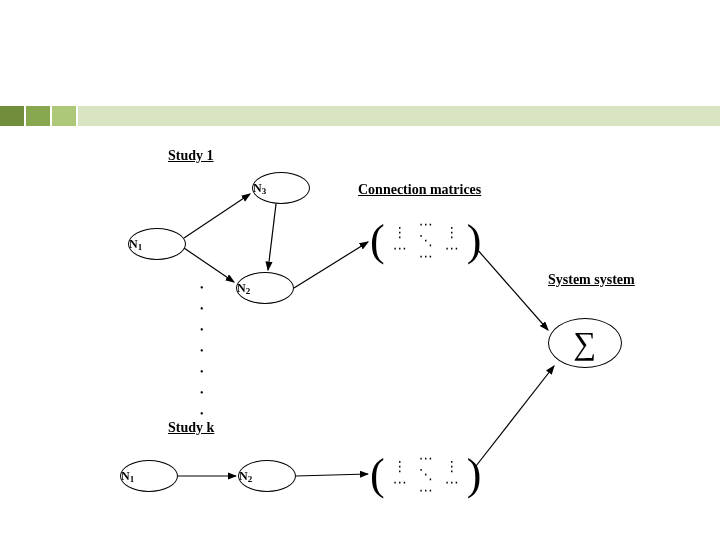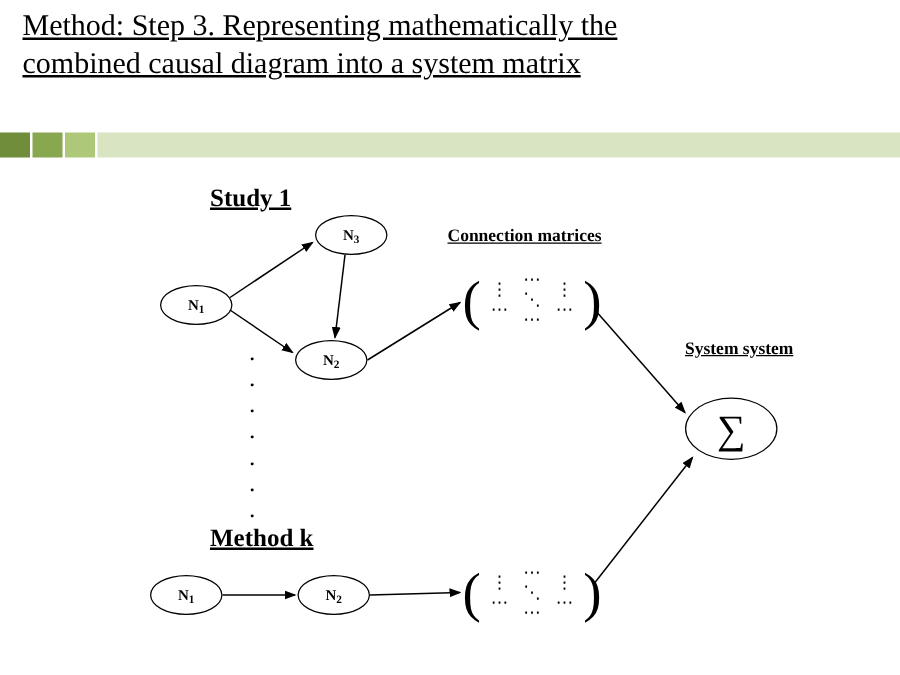--- a/index.html
+++ b/index.html
@@ -3,50 +3,49 @@
 <meta charset="utf-8">
 <style>
   html,body{margin:0;padding:0;width:720px;height:540px;background:#fff;font-family:"Times New Roman",serif;color:#000;}
   .slide{position:relative;width:720px;height:540px;}
   .title{position:absolute;left:18px;top:6px;width:560px;font-size:24px;line-height:1.25;text-decoration:underline;}
   .band{position:absolute;left:0;top:106px;width:720px;height:20px;}
   .band .a{position:absolute;left:0;top:0;width:24px;height:20px;background:#6f8d3a;}
   .band .b{position:absolute;left:26px;top:0;width:24px;height:20px;background:#88a84f;}
   .band .c{position:absolute;left:52px;top:0;width:24px;height:20px;background:#aec87a;}
   .band .d{position:absolute;left:78px;top:0;width:642px;height:20px;background:#d8e4c2;}
-  .lbl{position:absolute;font-size:20px;font-weight:bold;text-decoration:underline;}
+  .lbl{position:absolute;font-size:14px;font-weight:bold;text-decoration:underline;}
   .lbl2{position:absolute;font-size:14px;font-weight:bold;text-decoration:underline;text-align:center;}
-  .node{position:absolute;border:1px solid #000;border-radius:50%;display:flex;align-items:center;justify-content:center;font-size:12px;font-weight:bold;background:#fff;}
+  .node{position:absolute;border:1px solid #000;border-radius:50%;display:flex;align-items:center;justify-content:flex-start;font-size:12px;font-weight:bold;background:#fff;}
   .node sub{font-size:9px;vertical-align:baseline;position:relative;top:2px;}
   .matrix{position:absolute;display:flex;align-items:center;font-size:18px;letter-spacing:4px;}
   .matrix .paren{font-size:44px;line-height:44px;font-family:"Times New Roman",serif;}
   .matrix .dots{font-size:14px;line-height:14px;padding:0 4px;display:flex;flex-direction:column;align-items:center;gap:2px;}
   .matrix .dots span{display:block;}
   .sysnode{position:absolute;border:1px solid #000;border-radius:50%;display:flex;align-items:center;justify-content:center;background:#fff;}
   .sigma{font-size:32px;font-family:"Times New Roman",serif;}
   .dotcol{position:absolute;display:flex;flex-direction:column;align-items:center;gap:10px;font-size:10px;}
   svg.arrows{position:absolute;left:0;top:0;width:720px;height:540px;pointer-events:none;}
 </style>
 </head>
 <body>
 <div class="slide">
 
-  <div class="title">Method: Step 3. Representing mathematically the combined causal diagram into a system matrix</div>
 
   <div class="band">
     <div class="a"></div>
       <div class="b"></div>
       <div class="c"></div>
       <div class="d"></div>
   </div>
 
   <div class="lbl" style="left:168px;top:148px;">Study 1</div>
   <div class="lbl2" style="left:358px;top:182px;">Connection matrices</div>
   <div class="lbl2" style="left:548px;top:272px;">System system</div>
-  <div class="lbl" style="left:168px;top:420px;">Method k</div>
+  <div class="lbl" style="left:168px;top:420px;">Study k</div>
 
   <div class="node" style="left:252px;top:172px;width:56px;height:30px;">
     <span><span>N</span><sub>3</sub></span>
   </div>
   <div class="node" style="left:128px;top:228px;width:56px;height:30px;">
     <span><span>N</span><sub>1</sub></span>
   </div>
   <div class="node" style="left:236px;top:272px;width:56px;height:30px;">
     <span><span>N</span><sub>2</sub></span>
   </div>

